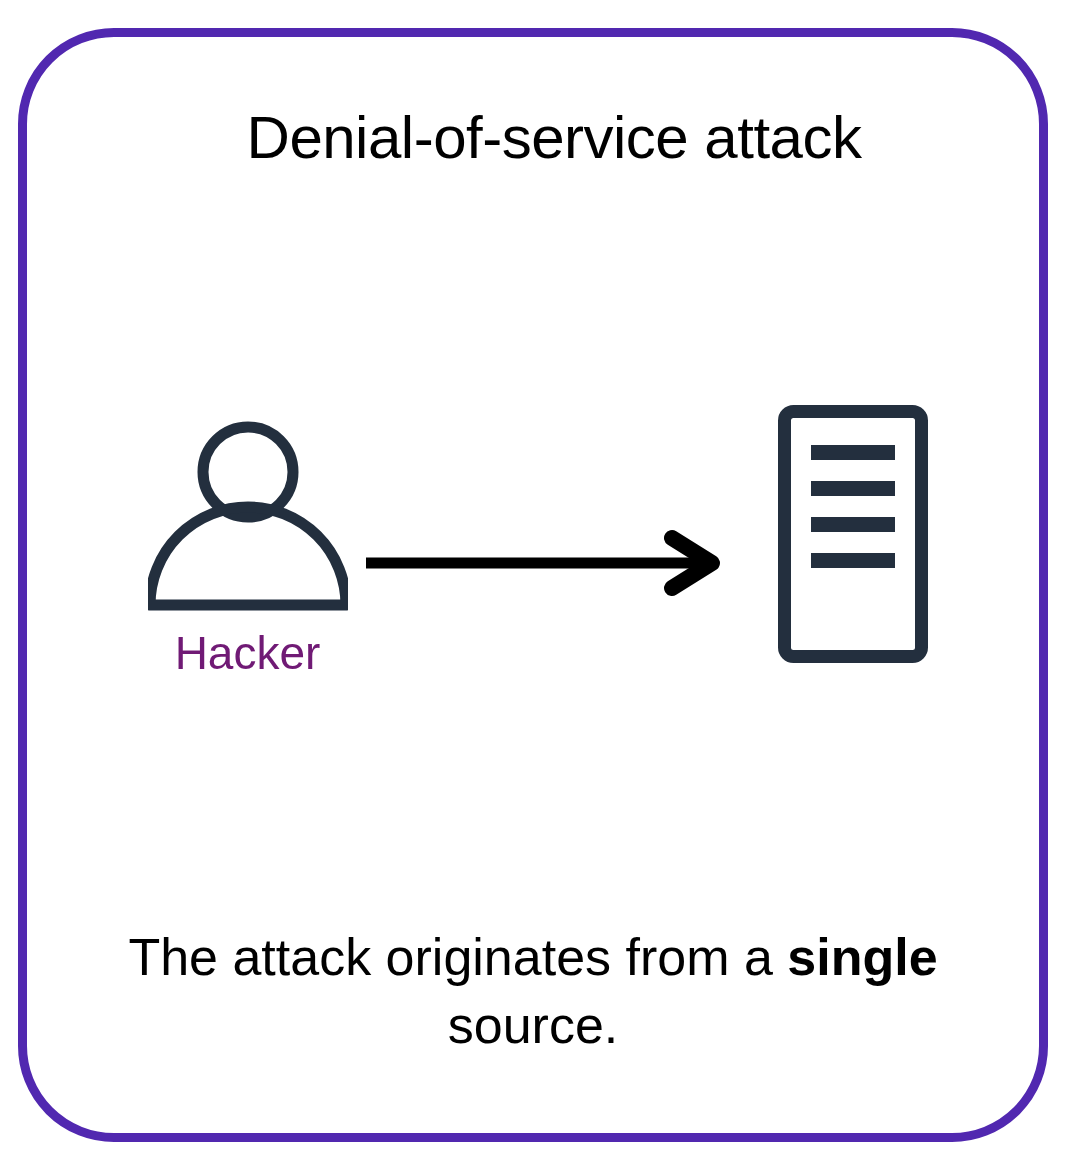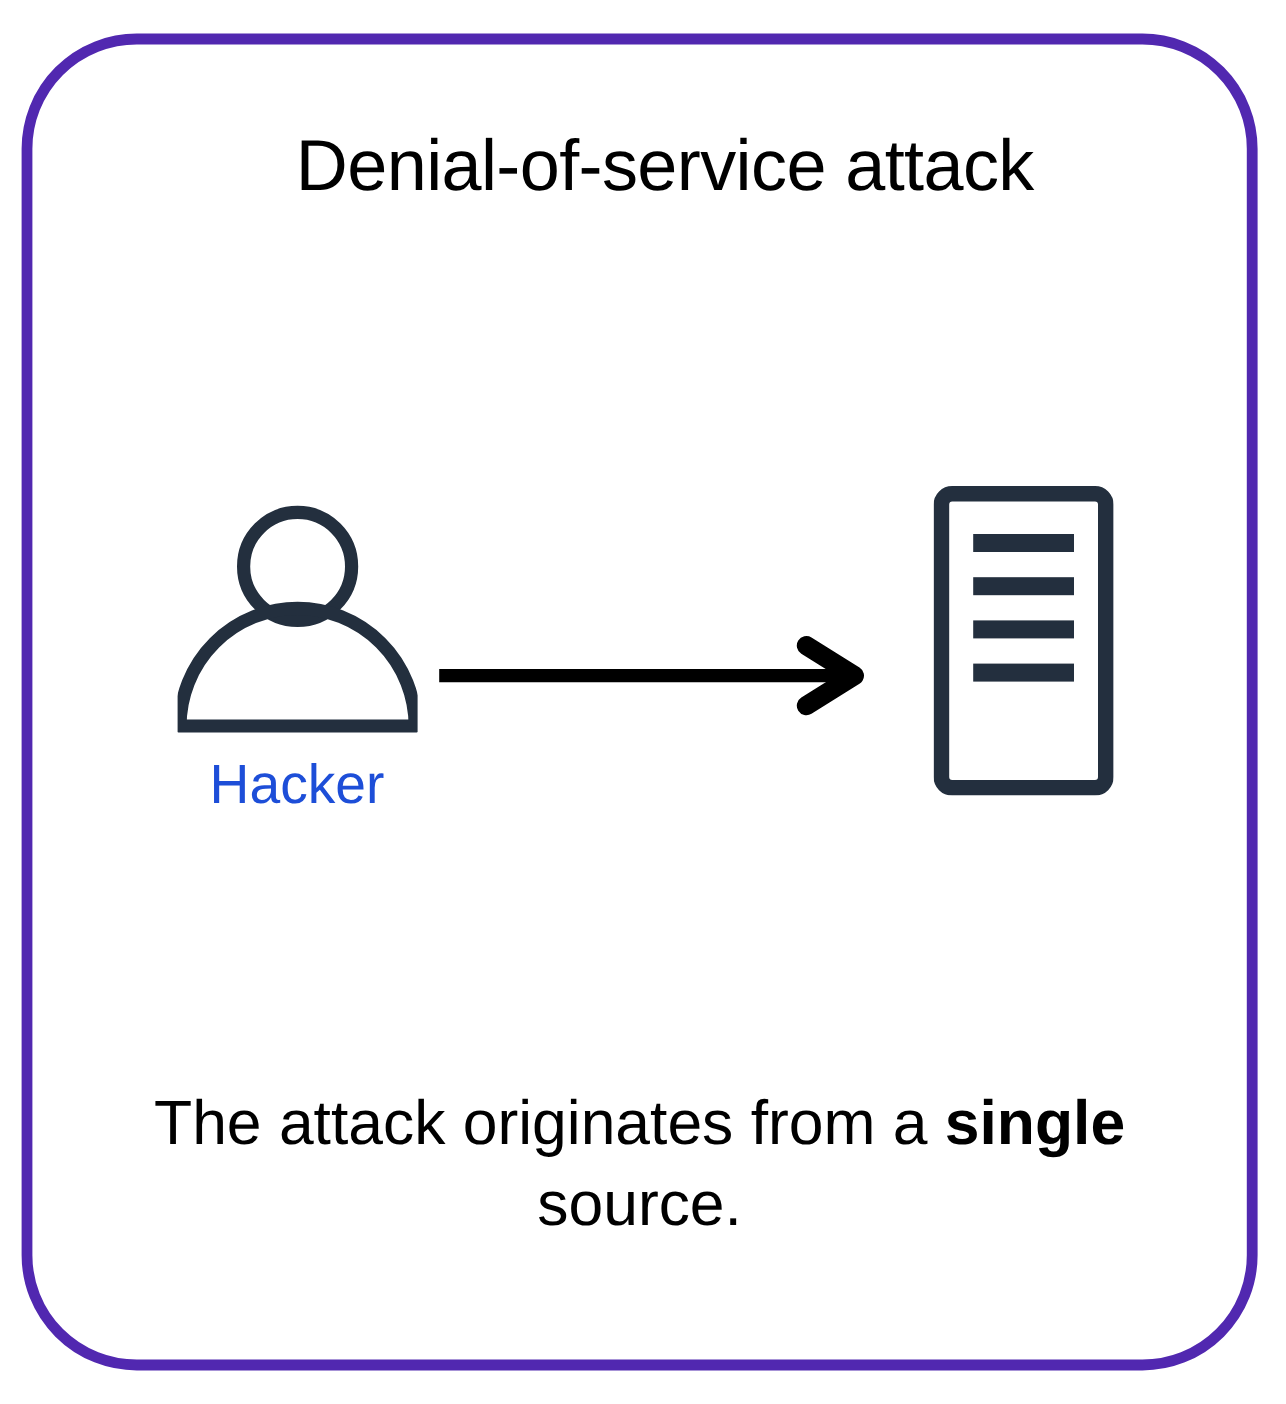--- a/index.html
+++ b/index.html
@@ -53,39 +53,39 @@
   #node-target { left: 735px; top: 405px; width: 235px; }
 
   .node-icon {
     display: block;
     margin: 0 auto;
   }
   .node-label {
     margin-top: 14px;
     font-size: 46px;
     font-weight: 400;
-    color: #1d4ed8;
+    color: #701a75;
     line-height: 1.05;
     white-space: nowrap;
   }
   #node-target .node-label { margin-top: 20px; }
 
   
   #attack-arrow {
     position: absolute;
     left: 360px;
     top: 528px;
     width: 370px;
     height: 70px;
   }
   
   #caption {
     position: absolute;
     left: 60px;
-    top: 903px;
+    top: 924px;
     width: 946px;
     text-align: center;
     font-size: 52px;
     font-weight: 400;
     color: #000000;
     line-height: 1.30;
   }
   #caption .em {
     font-weight: 700;
   }

